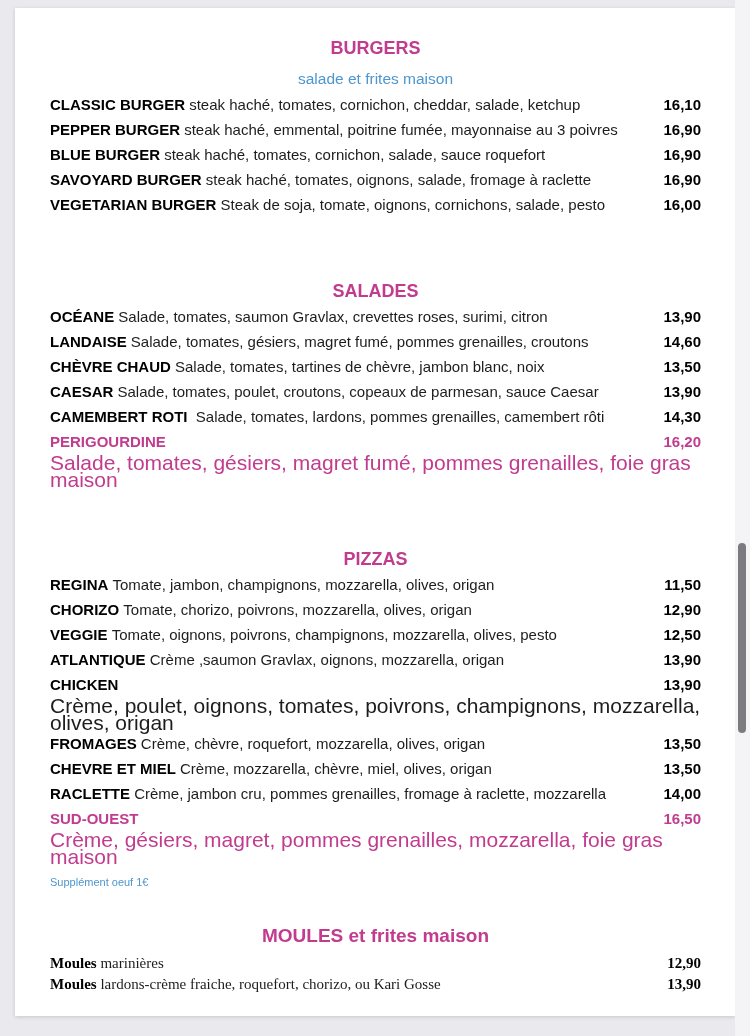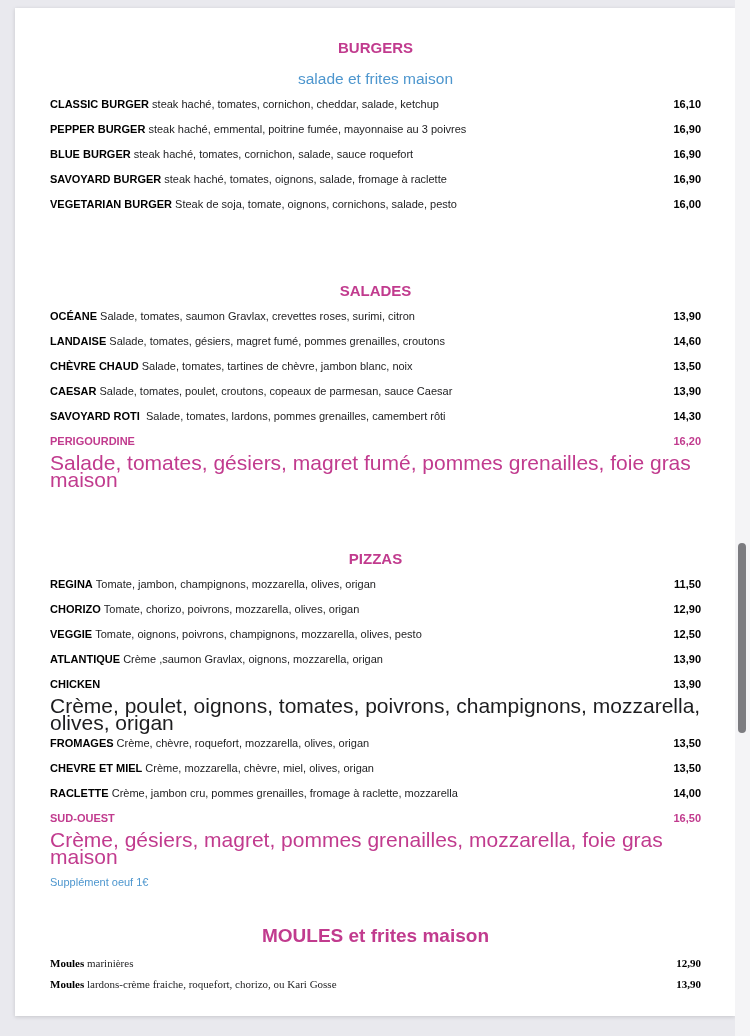--- a/index.html
+++ b/index.html
@@ -38,34 +38,34 @@
   .scrollbar-thumb {
     position: absolute; left: 3px; top: 543px;
     width: 8px; height: 190px;
     background: var(--thumb);
     border-radius: 4px;
   }
 
   .menu-section { margin: 0; }
   .section-title {
     margin: 0;
-    font-size: 15px; font-weight: bold; line-height: 20px;
+    font-size: 18px; font-weight: bold; line-height: 20px;
     color: var(--pink); text-align: center;
   }
   .section-subtitle {
     margin-top: 11px;
     font-size: 15.5px; line-height: 20px;
     color: var(--blue); text-align: center;
   }
   .section-items { margin-top: 3px; }
 
   .menu-row { }
   .menu-item {
     display: flex; align-items: baseline;
-    font-size: 11px; line-height: 25px;
+    font-size: 15px; line-height: 25px;
     color: var(--body-text);
   }
   .item-main { flex: 1; min-width: 0; white-space: nowrap; overflow: hidden; }
   .item-name { font-weight: bold; color: #000; }
   .item-desc { color: var(--body-text); }
   .item-price { font-weight: bold; color: #000; margin-left: 14px; white-space: nowrap; }
   .item-desc-below {
     font-size: 21px; line-height: 17px;
     color: var(--body-text);
   }
@@ -174,21 +174,21 @@
   <div class="menu-row">
     <div class="menu-item">
       <div class="item-main"><span class="item-name">CAESAR</span><span class="item-desc">&nbsp;Salade, tomates, poulet, croutons, copeaux de parmesan, sauce Caesar</span></div>
       <div class="item-price">13,90</div>
     </div>
 
   </div>
 
   <div class="menu-row">
     <div class="menu-item">
-      <div class="item-main"><span class="item-name">SAVOYARD ROTI</span><span class="item-desc">&nbsp; Salade, tomates, lardons, pommes grenailles, camembert rôti</span></div>
+      <div class="item-main"><span class="item-name">CAMEMBERT ROTI</span><span class="item-desc">&nbsp; Salade, tomates, lardons, pommes grenailles, camembert rôti</span></div>
       <div class="item-price">14,30</div>
     </div>
 
   </div>
 
   <div class="menu-row highlight">
     <div class="menu-item">
       <div class="item-main"><span class="item-name">PERIGOURDINE</span></div>
       <div class="item-price">16,20</div>
     </div>

